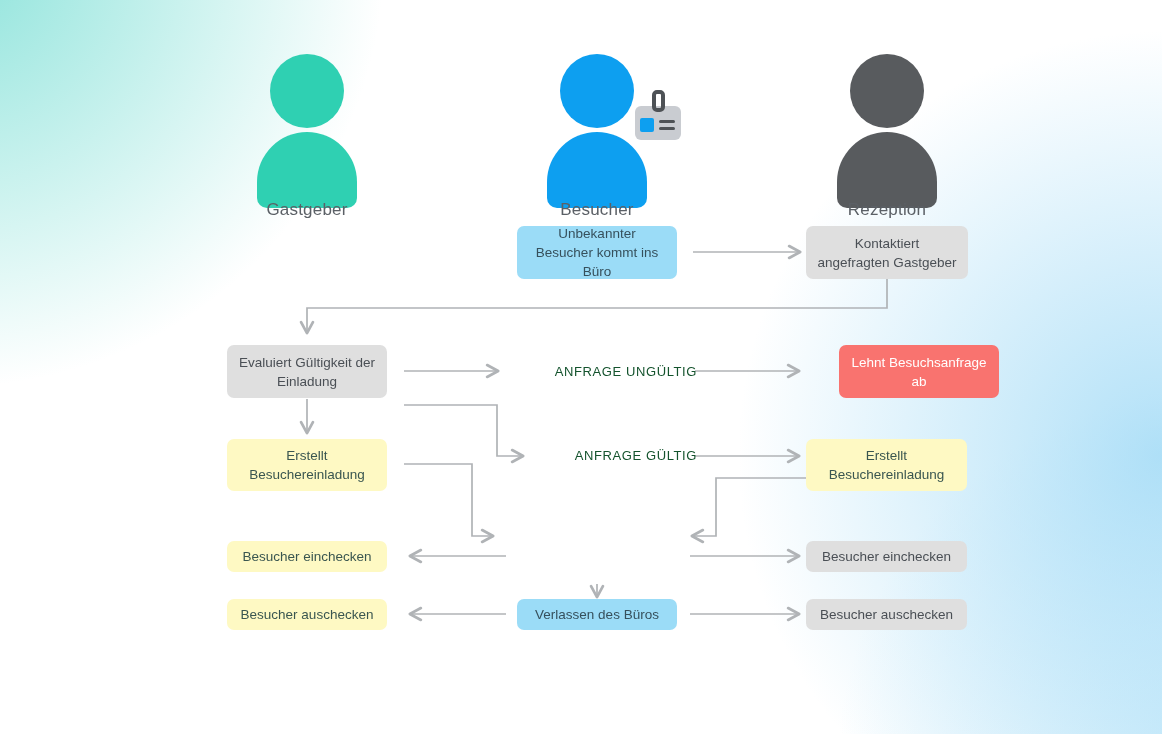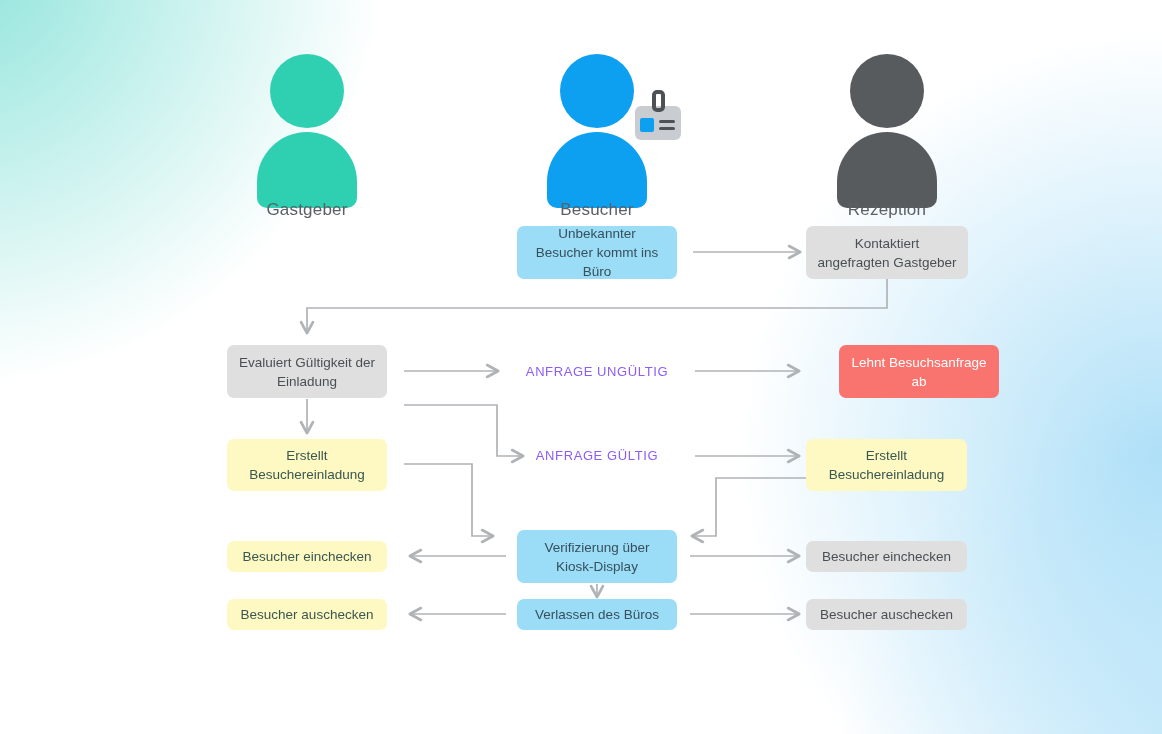--- a/index.html
+++ b/index.html
@@ -64,22 +64,22 @@
     padding: 6px 11px;
     color: #3e4651;
   }
   .n-blue  { background: #9bdcf7; color: #36505c; }
   .n-gray  { background: #dfdfdf; color: #4a4f55; }
   .n-teal  { background: #fef9c3; color: #3a5650; }
   .n-red   { background: #f9736f; color: #ffffff; }
 
   .flowlabel {
     position: absolute;
-    font-size: 13px; color: #8b5cf6; letter-spacing: .6px;
-    text-align: center; white-space: nowrap;
+    font-size: 13px; color: #14532d; letter-spacing: .6px;
+    text-align: right; white-space: nowrap;
   }
 
   svg.links { position: absolute; inset: 0; width: 1162px; height: 734px; pointer-events: none; }
 </style>
 </head>
 <body>
 
 <div id="canvas">
 
   <svg class="links" viewBox="0 0 1162 734">
@@ -155,21 +155,20 @@
   <div class="node n-gray" style="left:806px; top:226px; width:162px; height:53px;">Kontaktiert angefragten Gastgeber</div>
 
   <div class="node n-gray" style="left:227px; top:345px; width:160px; height:53px;">Evaluiert Gültigkeit der Einladung</div>
 
   <div class="node n-red" style="left:839px; top:345px; width:160px; height:53px;">Lehnt Besuchsanfrage ab</div>
 
   <div class="node n-teal" style="left:227px; top:439px; width:160px; height:52px;">Erstellt Besuchereinladung</div>
 
   <div class="node n-teal" style="left:806px; top:439px; width:161px; height:52px;">Erstellt Besuchereinladung</div>
 
-  <div class="node n-blue" style="left:517px; top:530px; width:160px; height:53px;">Verifizierung über Kiosk-Display</div>
 
   <div class="node n-teal" style="left:227px; top:541px; width:160px; height:31px;">Besucher einchecken</div>
 
   <div class="node n-gray" style="left:806px; top:541px; width:161px; height:31px;">Besucher einchecken</div>
 
   <div class="node n-blue" style="left:517px; top:599px; width:160px; height:31px;">Verlassen des Büros</div>
 
   <div class="node n-teal" style="left:227px; top:599px; width:160px; height:31px;">Besucher auschecken</div>
 
   <div class="node n-gray" style="left:806px; top:599px; width:161px; height:31px;">Besucher auschecken</div>

